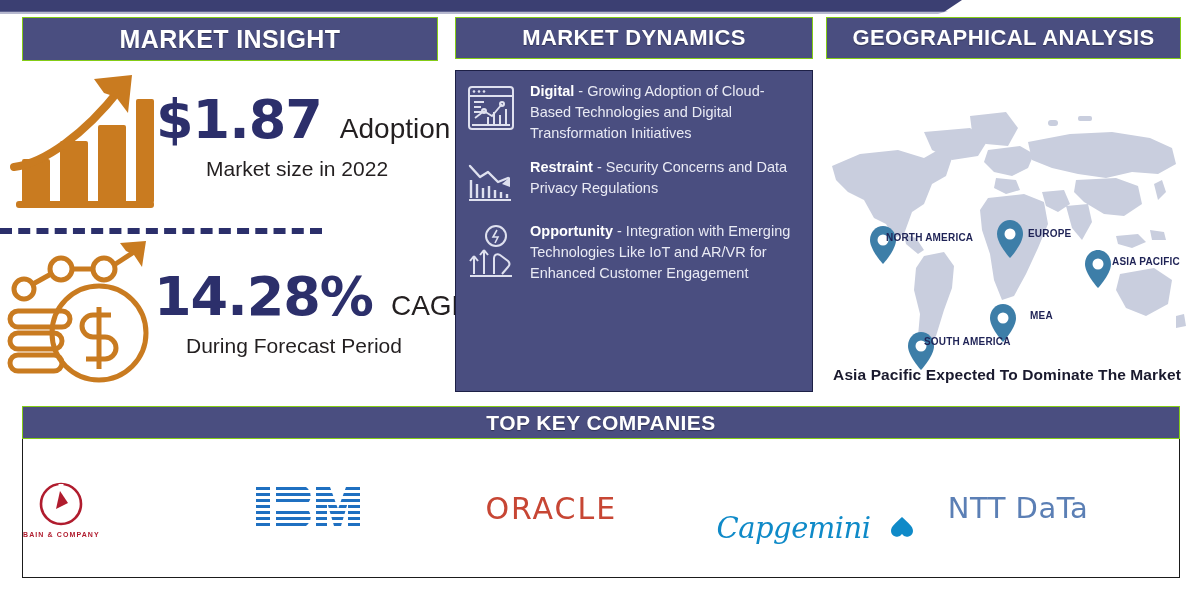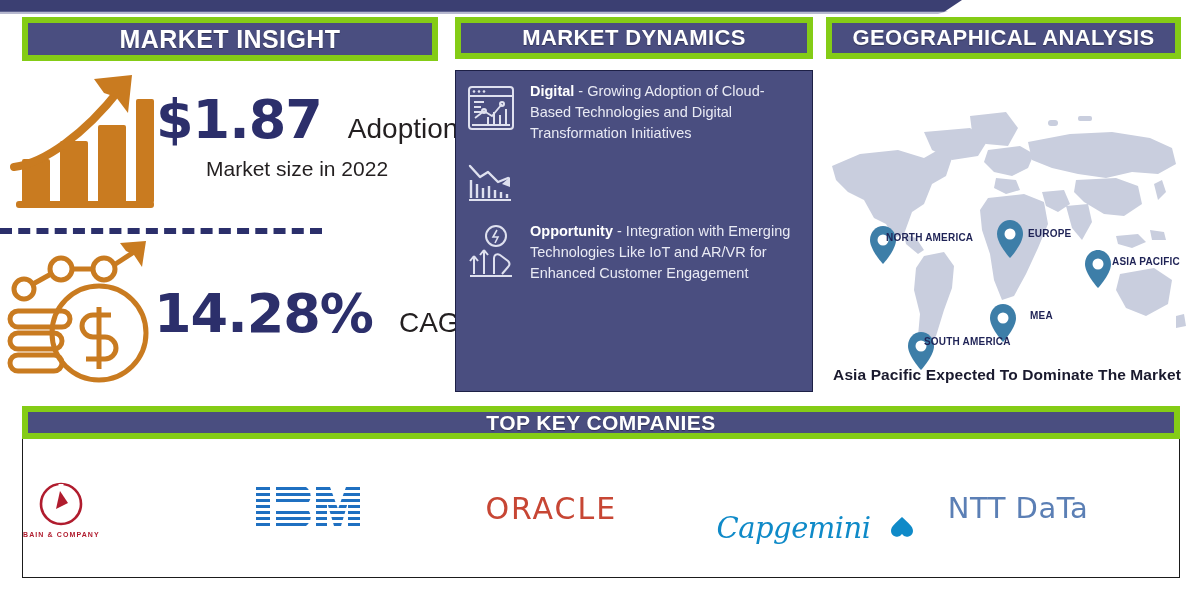--- a/index.html
+++ b/index.html
@@ -18,41 +18,41 @@
   .top-banner-shadow{
     position:absolute; left:0; top:11px; width:948px; height:3px;
     background:#7b7fa8; opacity:.55;
     clip-path: polygon(0 0, 948px 0, 938px 3px, 0 3px);
   }
 
   
   .hdr{
     position:absolute;
     background:#4a4e80;
-    border:6px solid #84cc16;
+    border:1px solid #84cc16;
     color:#ffffff;
     font-weight:bold;
     display:flex; align-items:center; justify-content:center;
     letter-spacing:.4px;
     text-shadow:0 1px 1px rgba(0,0,0,.35);
   }
   #hdr-insight   { left:22px;  top:17px; width:416px; height:44px; font-size:25px; }
   #hdr-dynamics  { left:455px; top:17px; width:358px; height:42px; font-size:22px; }
   #hdr-geo       { left:826px; top:17px; width:355px; height:42px; font-size:22px; }
   #hdr-companies { left:22px;  top:406px; width:1158px; height:33px; font-size:21px; }
 
   
   .insight-row{ position:absolute; display:flex; align-items:center; }
   #insight-top { left:8px;  top:62px;  width:430px; height:150px; }
   #insight-bot { left:4px;  top:238px; width:440px; height:152px; }
 
   .icon-wrap{ flex:0 0 auto; }
 
   .val-block{ display:flex; flex-direction:column; }
-  .val-line1{ display:flex; align-items:baseline; gap:26px; }
+  .val-line1{ display:flex; align-items:baseline; gap:18px; }
   .big-num{
     font-family:"DejaVu Sans", sans-serif;
     font-size:54px; font-weight:bold; color:#2c2f6b; line-height:1;
     letter-spacing:-1px;
   }
   .unit-lbl{ font-size:28px; color:#231f20; }
   .sub-lbl { font-size:21px; color:#231f20; margin-top:10px; }
   #insight-top .sub-lbl{ margin-left:50px; }
   #insight-bot .sub-lbl{ margin-left:32px; }
 
@@ -166,20 +166,21 @@
         <path d="M95 70 v62"></path>
       </g>
       <path d="M116 6 L142 4 L138 30 L130 18 L122 14 Z" fill="#c97b20"></path>
     </svg>
   </div>
   <div class="val-block">
     <div class="val-line1">
       <span class="big-num">14.28%</span>
       <span class="unit-lbl">CAGR</span>
     </div>
+    <div class="sub-lbl">During Forecast Period</div>
   </div>
 </div>
 
 <div id="dyn-panel">
 
   <div class="dyn-item">
     <div class="dyn-ico">
       <svg width="50" height="48" viewBox="0 0 50 48" fill="none" stroke="#dfe1ef" stroke-width="2">
         <rect x="3" y="3" width="44" height="42" rx="3"></rect>
         <path d="M3 12 h44"></path>
@@ -200,20 +201,23 @@
   </div>
 
   <div class="dyn-item">
     <div class="dyn-ico">
       <svg width="50" height="44" viewBox="0 0 50 44" fill="none" stroke="#dfe1ef" stroke-width="2.4">
         <path d="M4 6 L14 17 L22 12 L32 22 L42 18" stroke-linecap="round" stroke-linejoin="round"></path>
         <path d="M36 24 L44 17 L44 27 Z" fill="#dfe1ef" stroke="none"></path>
         <path d="M5 20 v18 M11 24 v14 M17 28 v10 M23 26 v12 M29 30 v8 M35 32 v6 M41 34 v4"></path>
         <path d="M3 40 h42" stroke-width="2"></path>
       </svg>
+    </div>
+    <div class="dyn-txt">
+      <b>Restraint</b><span> - </span><span>Security Concerns and Data Privacy Regulations</span>
     </div>
   </div>
 
   <div class="dyn-item">
     <div class="dyn-ico">
       <svg width="50" height="58" viewBox="0 0 50 58" fill="none" stroke="#dfe1ef" stroke-width="2">
         <circle cx="30" cy="12" r="10"></circle>
         <path d="M31 6 L27 13 h5 l-3 6" stroke-width="1.6"></path>
         <path d="M8 50 v-18 M8 32 l-4 5 M8 32 l4 5"></path>
         <path d="M18 50 v-24 M18 26 l-4 5 M18 26 l4 5"></path>

